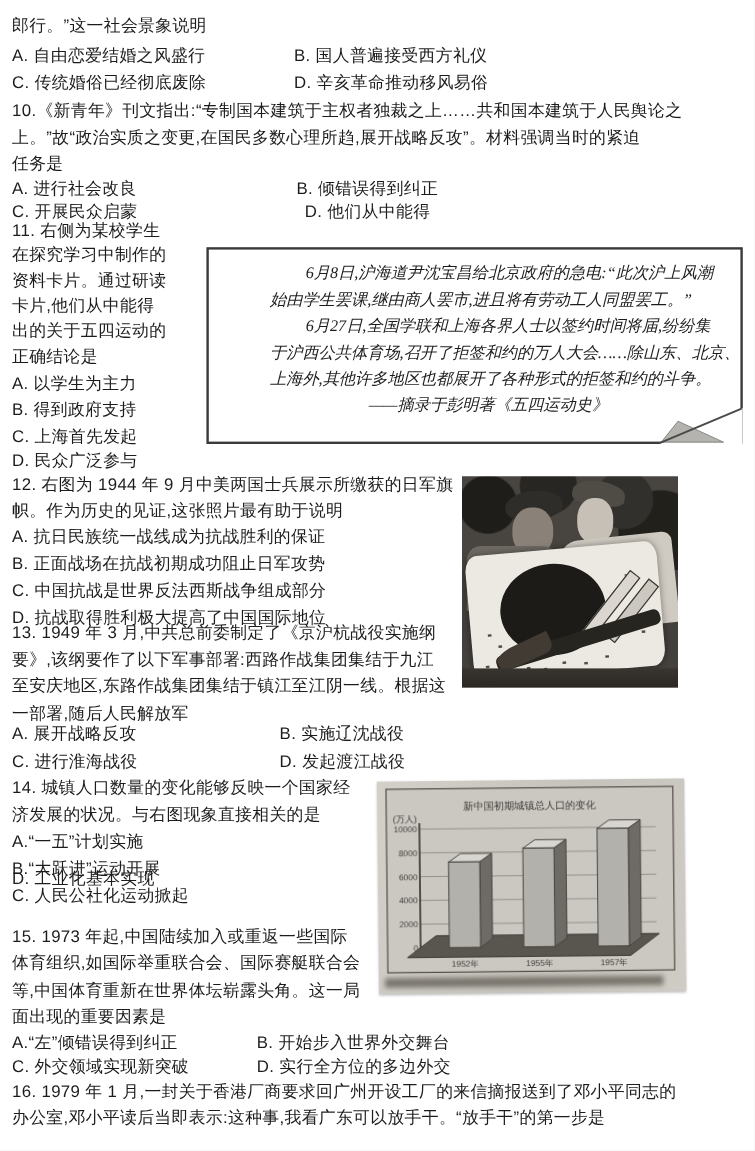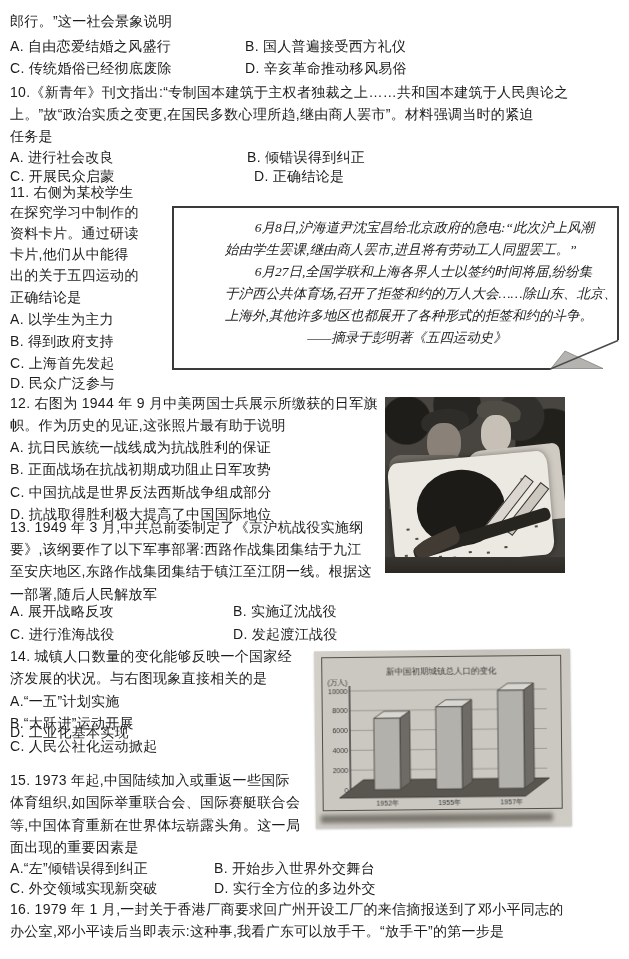--- a/index.html
+++ b/index.html
@@ -55,26 +55,26 @@
 
 <div id="page">
 
   <div class="t" style="left:10px;top:13px">郎行。”这一社会景象说明</div>
   <div class="t" style="left:10px;top:38px">A. 自由恋爱结婚之风盛行</div>
   <div class="t" style="left:245px;top:38px">B. 国人普遍接受西方礼仪</div>
   <div class="t" style="left:10px;top:60px">C. 传统婚俗已经彻底废除</div>
   <div class="t" style="left:245px;top:60px">D. 辛亥革命推动移风易俗</div>
 
   <div class="t" style="left:10px;top:84px">10.《新青年》刊文指出:“专制国本建筑于主权者独裁之上……共和国本建筑于人民舆论之</div>
-  <div class="t" style="left:10px;top:106px">上。”故“政治实质之变更,在国民多数心理所趋,继由商人罢市”。材料强调当时的紧迫</div>
+  <div class="t" style="left:10px;top:106px">上。”故“政治实质之变更,在国民多数心理所趋,展开战略反攻”。材料强调当时的紧迫</div>
   <div class="t" style="left:10px;top:128px">任务是</div>
   <div class="t" style="left:10px;top:149px">A. 进行社会改良</div>
   <div class="t" style="left:247px;top:149px">B. 倾错误得到纠正</div>
   <div class="t" style="left:10px;top:168px">C. 开展民众启蒙</div>
-  <div class="t" style="left:254px;top:168px">D. 正确结论是</div>
+  <div class="t" style="left:254px;top:168px">D. 他们从中能得</div>
 
   <div class="t" style="left:10px;top:184px">11. 右侧为某校学生</div>
   <div class="t" style="left:10px;top:204px">在探究学习中制作的</div>
   <div class="t" style="left:10px;top:225px">资料卡片。通过研读</div>
   <div class="t" style="left:10px;top:246px">卡片,他们从中能得</div>
   <div class="t" style="left:10px;top:267px">出的关于五四运动的</div>
   <div class="t" style="left:10px;top:289px">正确结论是</div>
   <div class="t" style="left:10px;top:311px">A. 以学生为主力</div>
   <div class="t" style="left:10px;top:333px">B. 得到政府支持</div>
   <div class="t" style="left:10px;top:355px">C. 上海首先发起</div>

